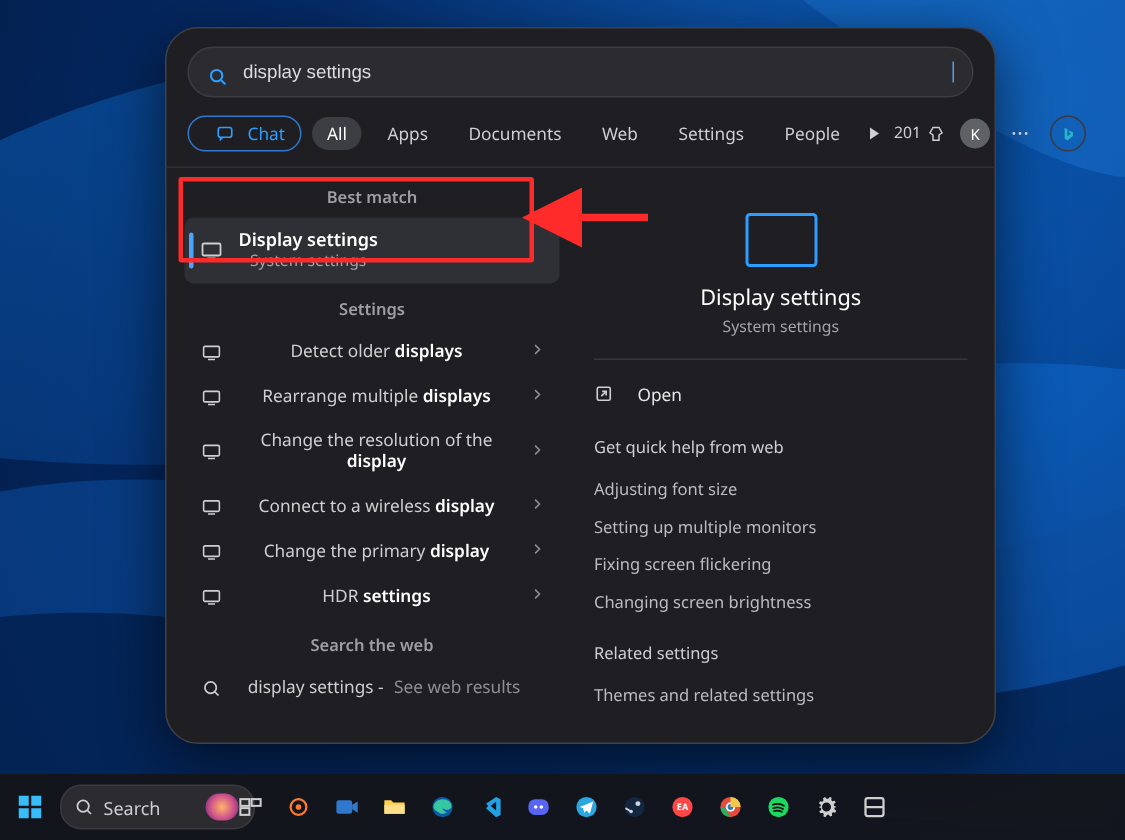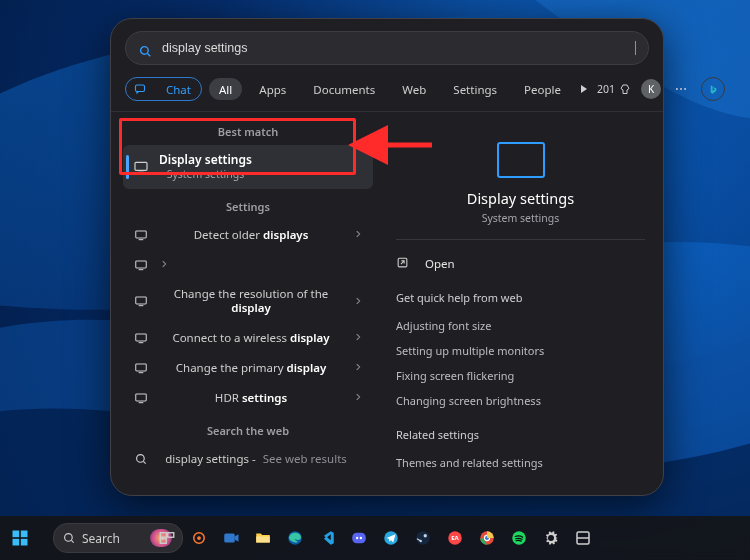--- a/index.html
+++ b/index.html
@@ -14,21 +14,21 @@
   .search-row{padding:12px 14px 8px;}
   .search-box{display:flex;align-items:center;height:32px;background:#2b2b30;border:1px solid #3c3c42;border-radius:18px;padding:0 12px;}
   .search-box .mag{width:14px;height:14px;margin-right:8px;color:#2f9dff;flex:0 0 auto;}
   .search-box input{flex:1;background:transparent;border:0;outline:0;color:#dcdcdc;font-size:12.5px;}
   .caret{display:inline-block;width:1px;height:14px;background:#4aa3ff;margin-left:2px;}
   .caret{animation:blink 1s step-end infinite;}
   @keyframes blink{50%{opacity:0}}
   .filters{display:flex;align-items:center;gap:7px;padding:4px 14px 10px;border-bottom:1px solid #2f2f34;}
   .pill{display:inline-flex;align-items:center;height:22px;padding:0 10px;border-radius:11px;font-size:11.5px;color:#cfcfcf;cursor:pointer;}
   .pill.active{background:#3d3d44;color:#fff;}
-  .pill.chat{border:1px solid #2f78cc;border-radius:14px;color:#2f9dff;display:inline-flex;gap:20px;padding:0 10px 0 8px;justify-content:center;}
+  .pill.chat{border:1px solid #2f78cc;border-radius:14px;color:#2f9dff;display:inline-flex;gap:9px;padding:0 10px 0 18px;justify-content:center;}
   .pill.chat .chat-icon{width:12px;height:12px;}
   .right-tools{margin-left:auto;display:flex;align-items:center;gap:10px;}
   .ic-btn{width:20px;height:20px;display:flex;align-items:center;justify-content:center;border-radius:4px;cursor:pointer;color:#cfcfcf;}
   .pts{font-size:10.5px;color:#cfcfcf;display:flex;align-items:center;gap:4px;}
   .avatar{width:20px;height:20px;border-radius:50%;background:#5f6265;color:#fff;display:flex;align-items:center;justify-content:center;font-size:10px;}
   .bing{width:22px;height:22px;border-radius:50%;border:1px solid #3a3a40;display:flex;align-items:center;justify-content:center;}
   .bing svg{width:11px;height:11px;}
   .body{flex:1;display:flex;min-height:0;}
   .left{flex:0 0 250px;padding:8px 6px 10px 12px;overflow:auto;text-align:center;}
   .right{flex:1;padding:14px 18px 10px 16px;overflow:auto;border-left:1px solid transparent;}
@@ -52,21 +52,21 @@
   .open-row{display:flex;align-items:flex-start;gap:16px;font-size:11.5px;color:#e6e6e6;cursor:pointer;padding:4px 0;}
   .rlabel{font-size:11px;font-weight:400;color:#cfcfd4;margin:14px 0 8px;}
   .rlink{font-size:11px;color:#bcbcc2;padding:5px 0;cursor:pointer;}
   
   .redbox{position:absolute;border:3px solid #ff2b2b;pointer-events:none;border-radius:2px;}
   .arrow{position:absolute;}
   .arrow svg{overflow:visible;}
   
   .taskbar{position:absolute;left:0;right:0;bottom:0;height:44px;background:rgba(20,20,22,.9);backdrop-filter:blur(6px);display:flex;align-items:center;padding:0 6px;}
   .tb-center{position:absolute;left:50%;transform:translateX(-50%);display:flex;align-items:flex-end;gap:6px;}
-  .tb-left{display:flex;align-items:center;gap:19px;}
+  .tb-left{display:flex;align-items:center;gap:6px;}
   .start{width:28px;height:28px;border-radius:4px;display:flex;align-items:center;justify-content:center;cursor:pointer;}
   .search-pill{display:flex;align-items:center;height:28px;border-radius:14px;background:#2b2b30;border:1px solid #3a3a40;padding:0 10px 0 8px;gap:6px;cursor:text;min-width:110px;}
   .search-pill .txt{color:#cfcfcf;font-size:12px;}
   .search-pill .art{margin-left:auto;width:22px;height:18px;border-radius:9px;background:radial-gradient(circle at 50% 50%,#ffb36b,#c94b8c 60%,#3b2b6b);}
   .tb-app{width:26px;height:26px;border-radius:4px;display:flex;align-items:center;justify-content:center;cursor:pointer;}
   .tb-app svg{width:18px;height:18px;}
   .tb-right{margin-left:auto;display:flex;align-items:center;gap:6px;padding-right:4px;}
   
   .left::-webkit-scrollbar,.right::-webkit-scrollbar{width:6px}
   .left::-webkit-scrollbar-thumb,.right::-webkit-scrollbar-thumb{background:#3a3a40;border-radius:3px}
@@ -179,20 +179,21 @@
                   <polyline points="9 5 16 12 9 19"></polyline>
                 </svg></span>
             </div>
             <div class="row">
               <span class="slot">
                 <svg viewBox="0 0 24 24" width="14" height="14" fill="none" stroke="#cfcfcf" stroke-width="1.8">
                   <rect x="3" y="5" width="18" height="12" rx="1.5"></rect>
                   <line x1="8" y1="20" x2="16" y2="20"></line>
                 </svg>
               </span>
+              <span class="label">Rearrange multiple <b>displays</b></span>
               <span class="chev"><svg viewBox="0 0 24 24" width="10" height="10" fill="none" stroke="currentColor" stroke-width="2.5">
                   <polyline points="9 5 16 12 9 19"></polyline>
                 </svg></span>
             </div>
             <div class="row">
               <span class="slot">
                 <svg viewBox="0 0 24 24" width="14" height="14" fill="none" stroke="#cfcfcf" stroke-width="1.8">
                   <rect x="3" y="5" width="18" height="12" rx="1.5"></rect>
                   <line x1="8" y1="20" x2="16" y2="20"></line>
                 </svg>

